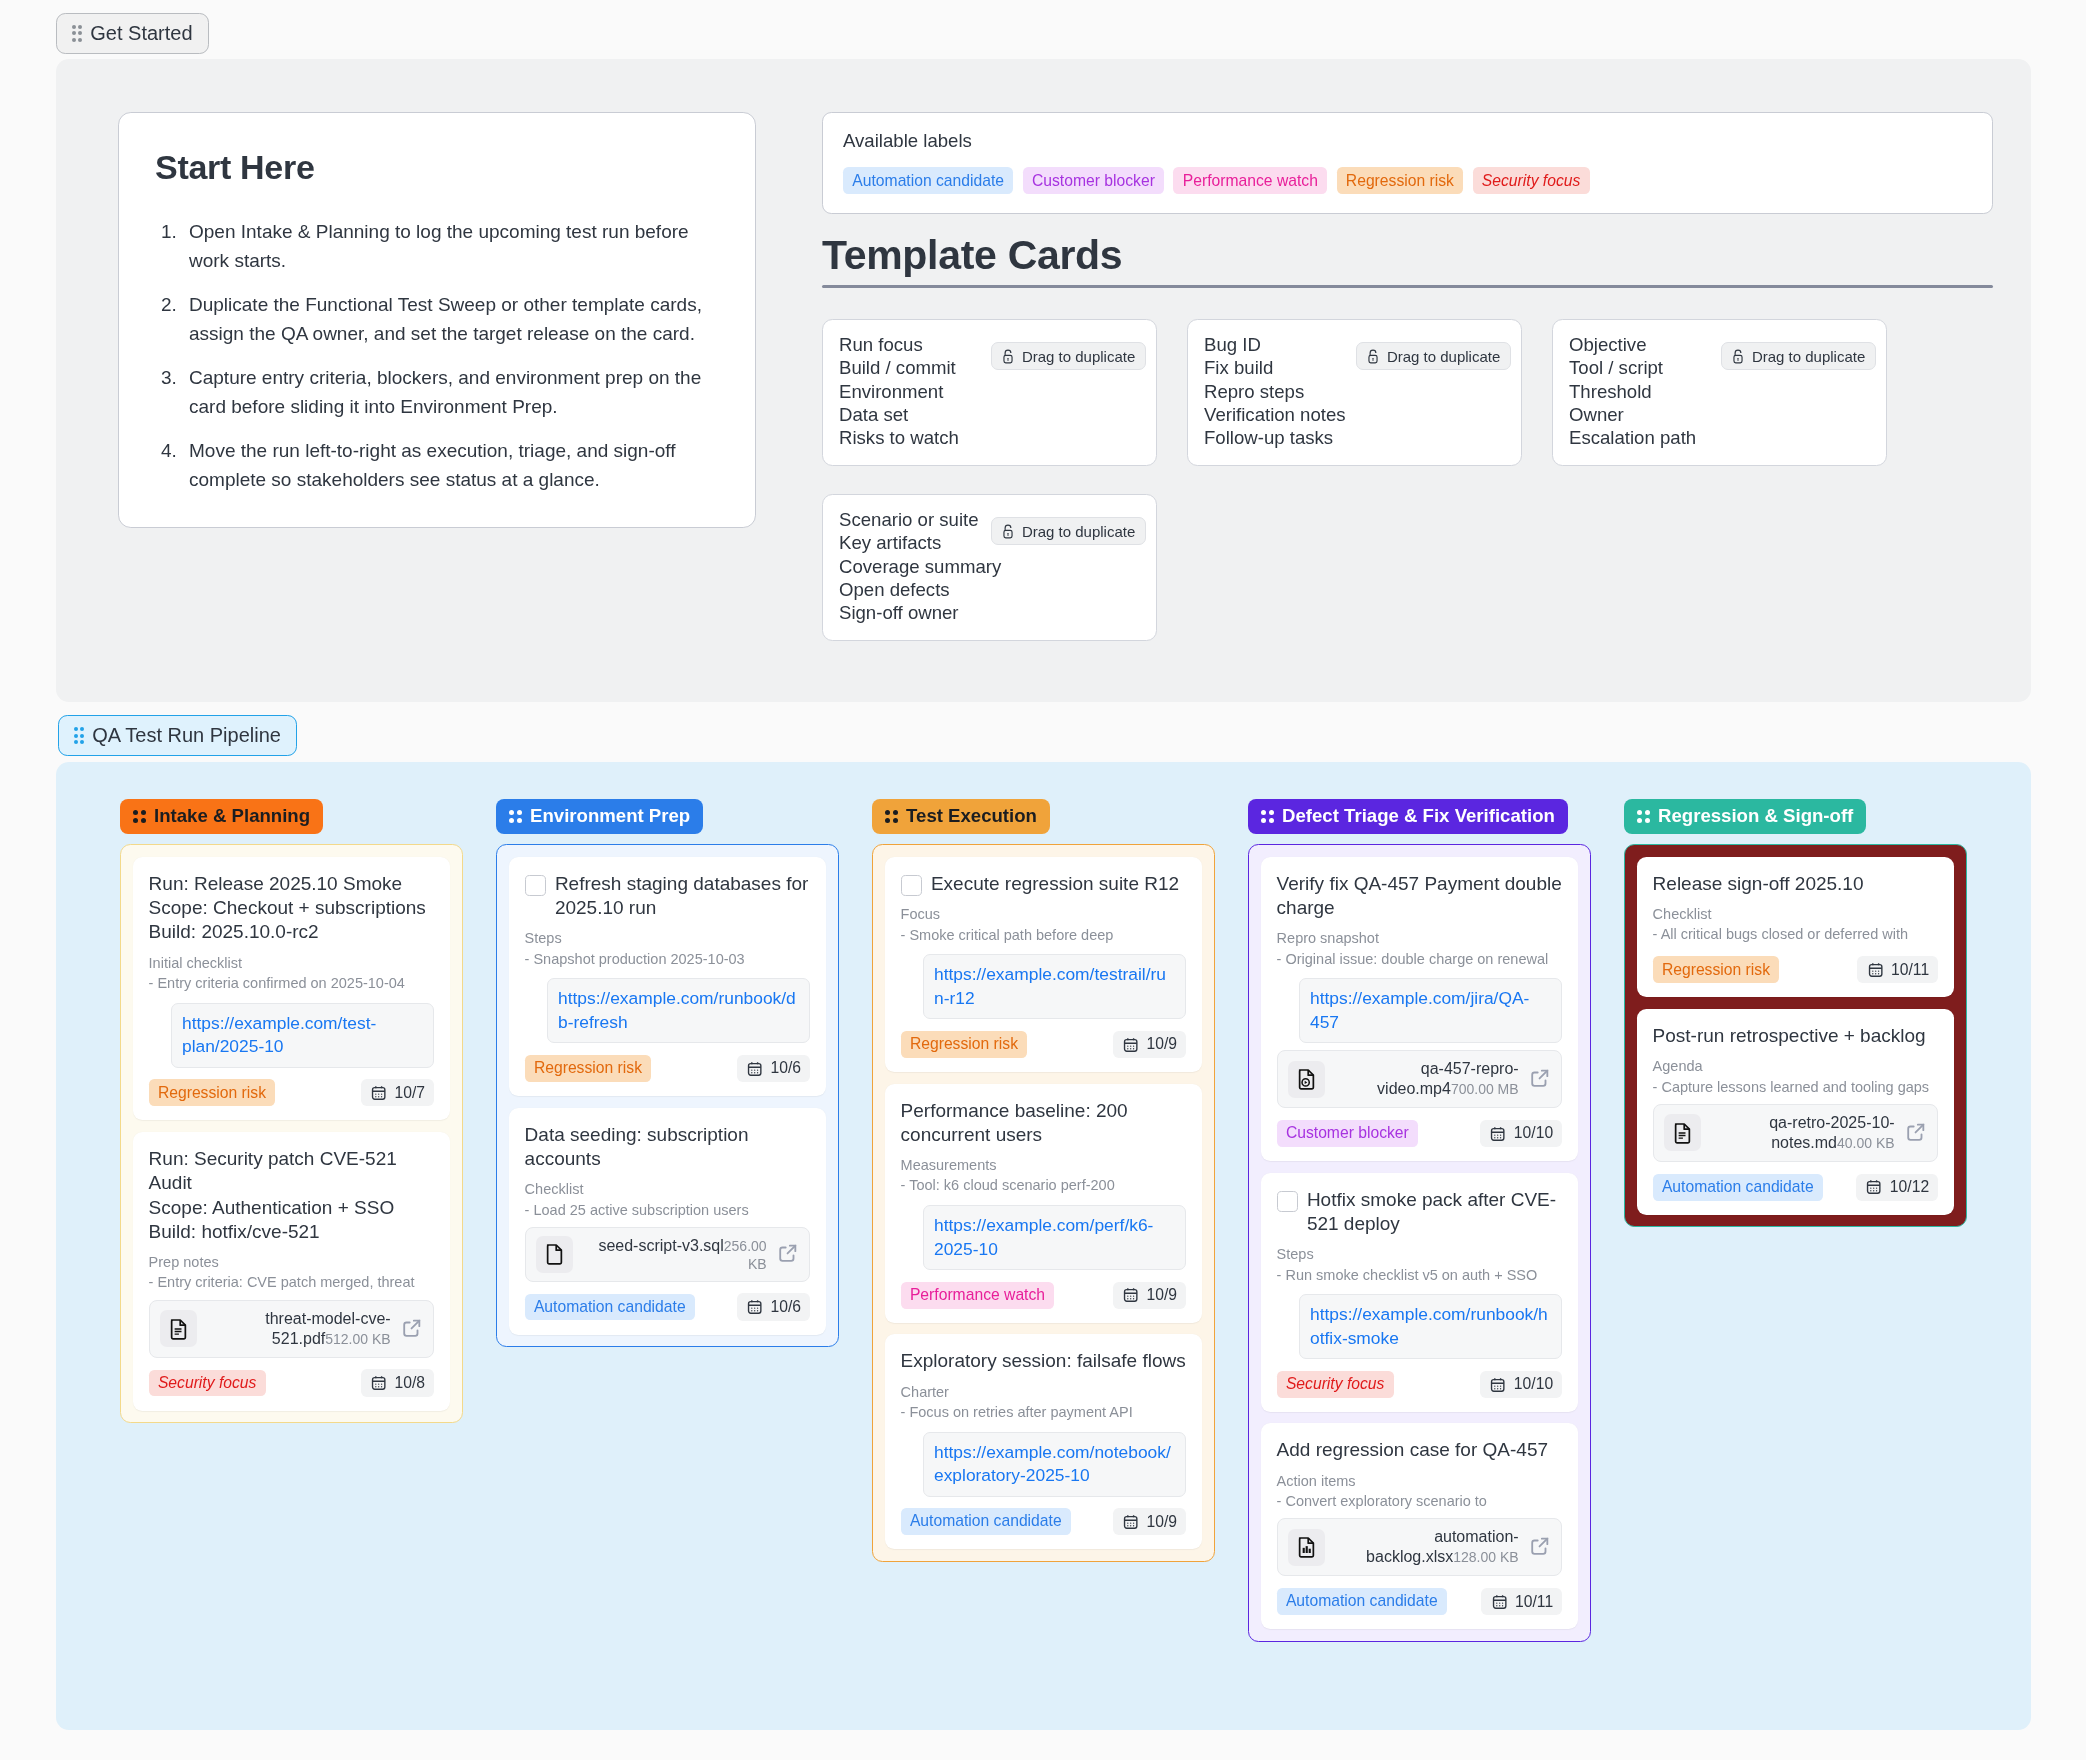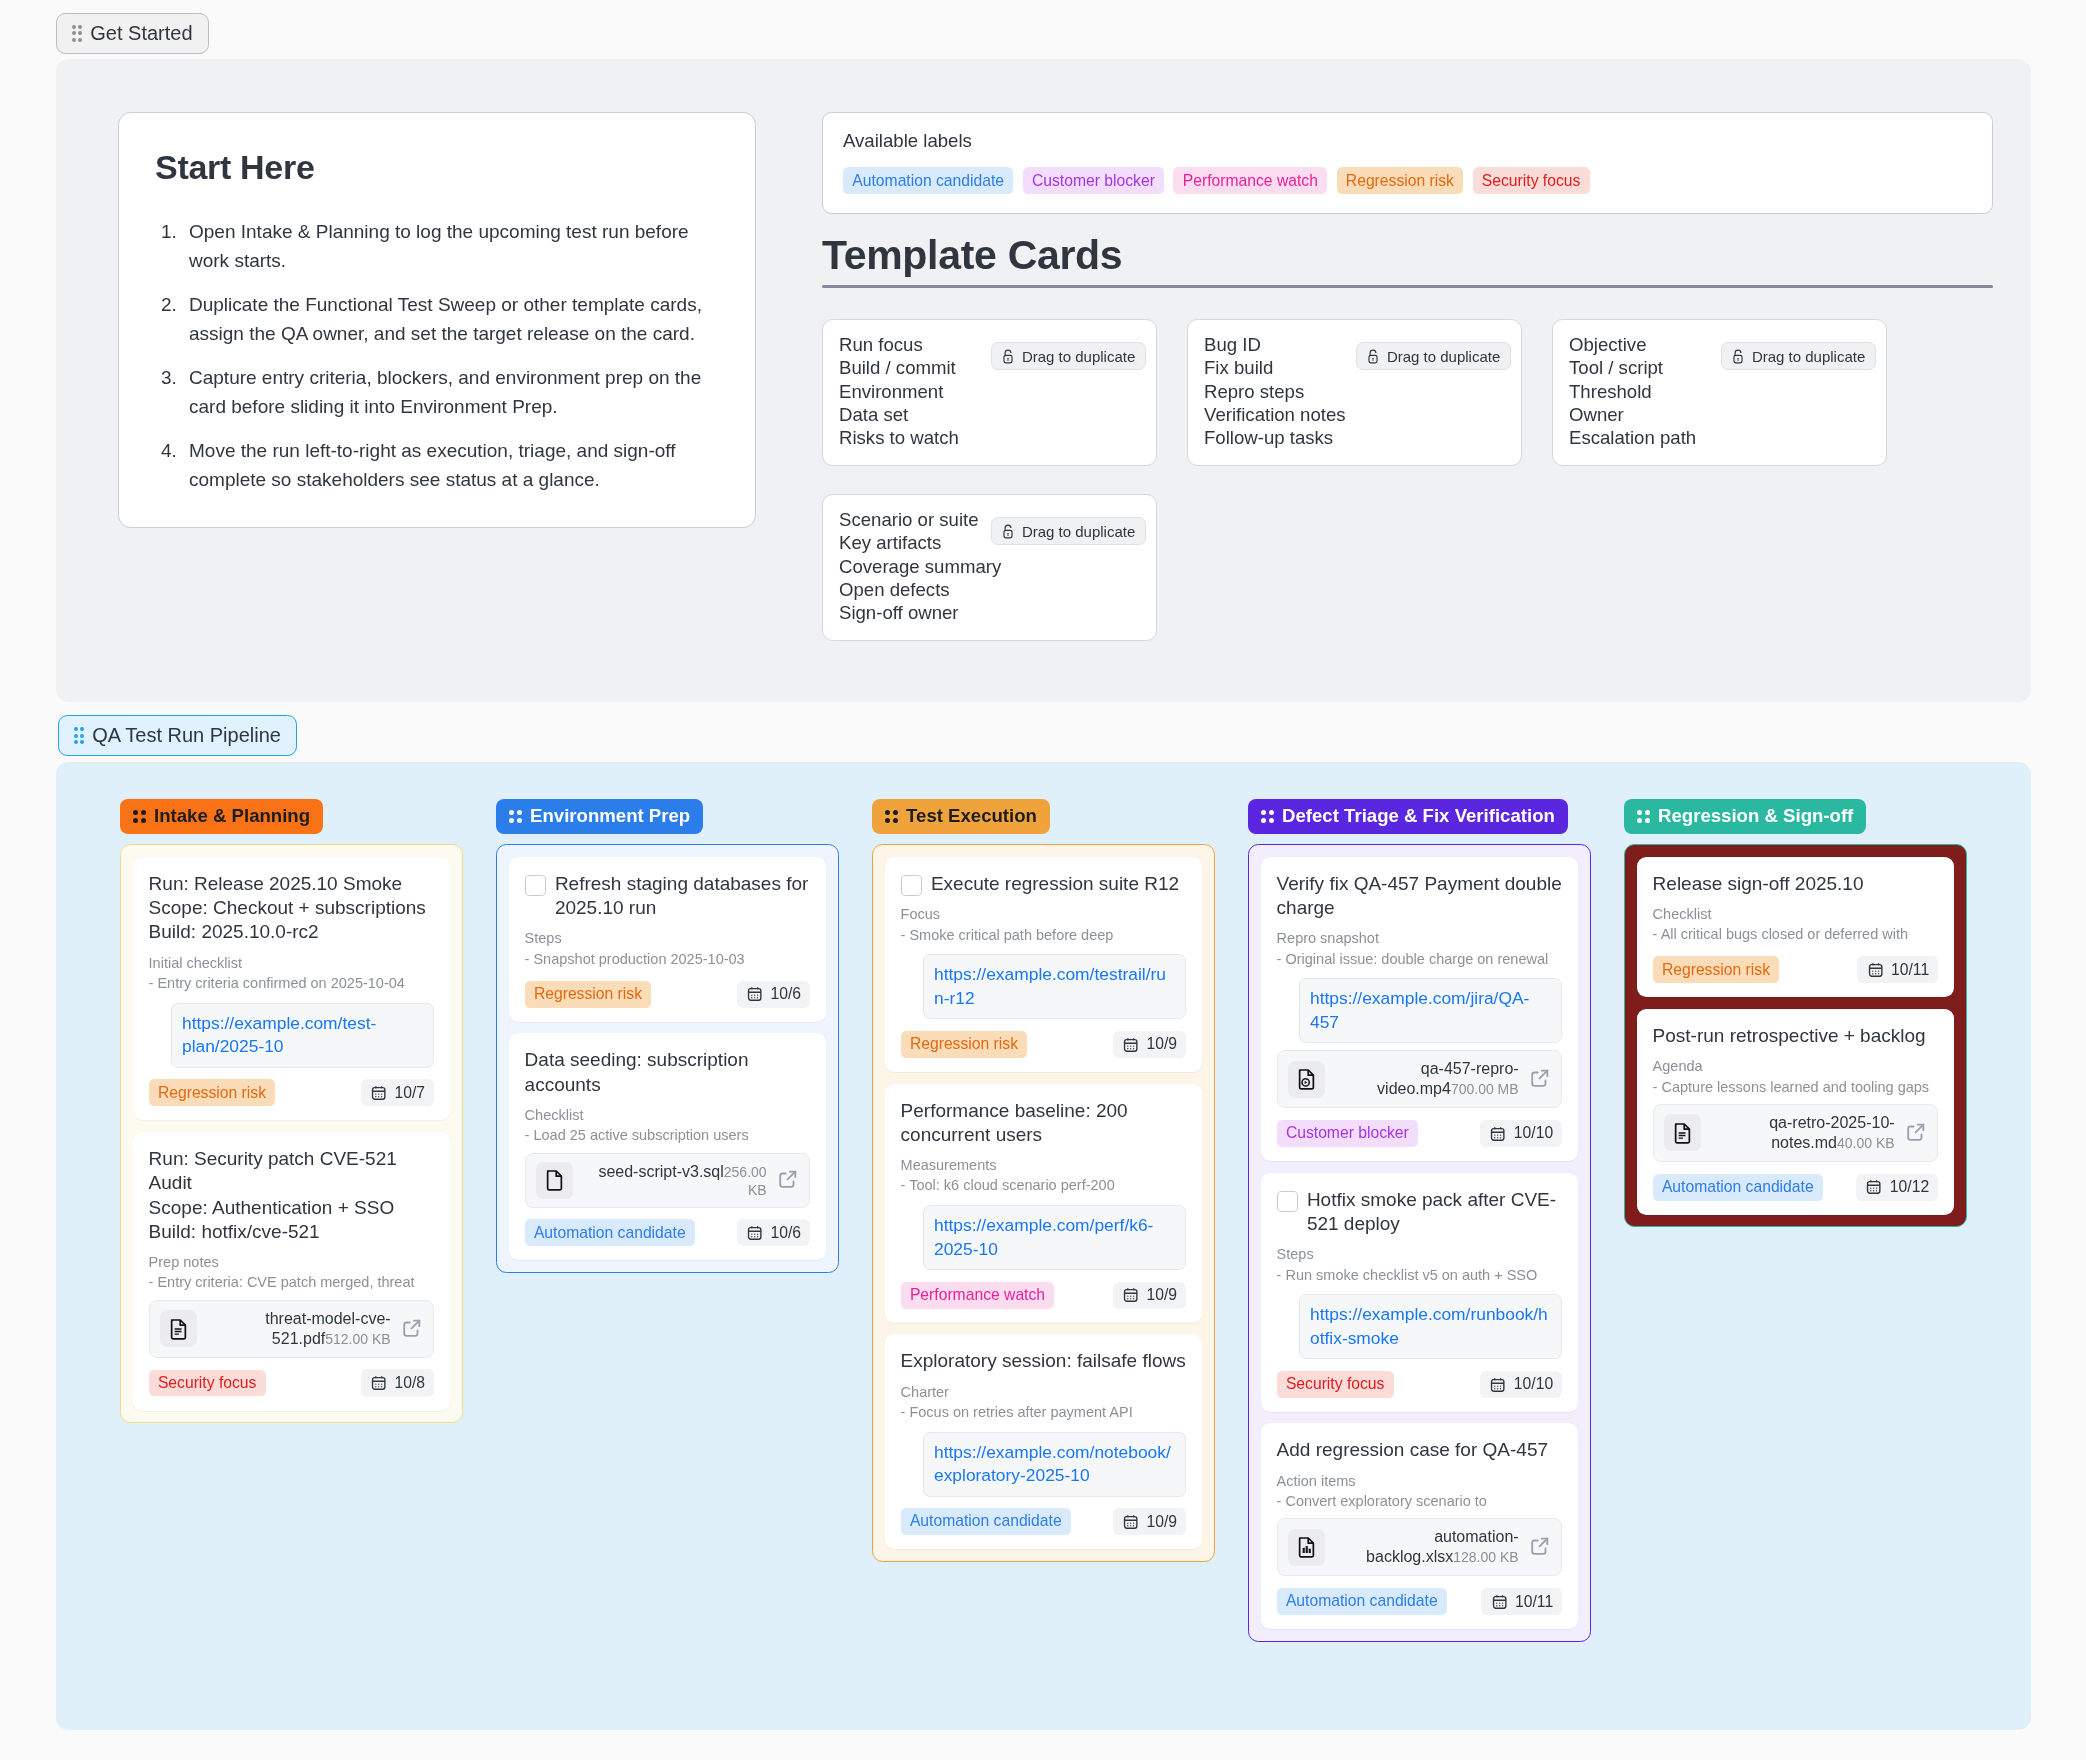--- a/index.html
+++ b/index.html
@@ -92,21 +92,21 @@
     font-size: 15.7px;
     border-radius: 5.2px;
     padding: 5.2px 9.3px;
     white-space: nowrap;
     line-height: 1.05;
   }
   .chip-auto { background: #d9eafd; color: #2b7de9; }
   .chip-cust { background: #f3ddfc; color: #a733e0; }
   .chip-perf { background: #fcdcef; color: #e81f9a; }
   .chip-regr { background: #fbdcb9; color: #e2690d; }
-  .chip-sec  { background: #fbdcd9; color: #e01b1b; }
+  .chip-sec  { background: #fbdcd9; color: #e01b1b; font-style: italic; }
 
   
   .tpl-heading {
     position: absolute;
     left: 822px; top: 232px;
     width: 1171px;
   }
   .tpl-heading h2 {
     font-size: 41px;
     font-weight: 700;
@@ -503,20 +503,21 @@
           </div><div class="col-body" style="background: rgb(238, 245, 254); border-color: rgb(43, 125, 233);">
             <div class="card">
               <div class="card-titlerow">
                 <span class="chkbox"></span>
                 <div class="card-title">
                   <div>Refresh staging databases for 2025.10 run</div>
                 </div>
               </div>
               <div class="card-sub">Steps</div>
               <div class="card-note">- Snapshot production 2025-10-03</div>
+              <div class="urlbox">https://example.com/runbook/db-refresh</div>
               <div class="card-footer">
                 <span class="chip chip-regr">Regression risk</span>
                 <span class="datepill">
                   <span>
                     <svg class="cal-ico" viewBox="0 0 24 24" fill="none" stroke="#2f3640" stroke-width="1.9">
                       <rect x="3.5" y="5" width="17" height="16" rx="3"></rect>
                       <path d="M8 3v3M16 3v3M3.5 10h17"></path>
                       <circle cx="8" cy="14" r="0.9" fill="#2f3640" stroke="none"></circle>
                       <circle cx="12" cy="14" r="0.9" fill="#2f3640" stroke="none"></circle>
                       <circle cx="16" cy="14" r="0.9" fill="#2f3640" stroke="none"></circle>

